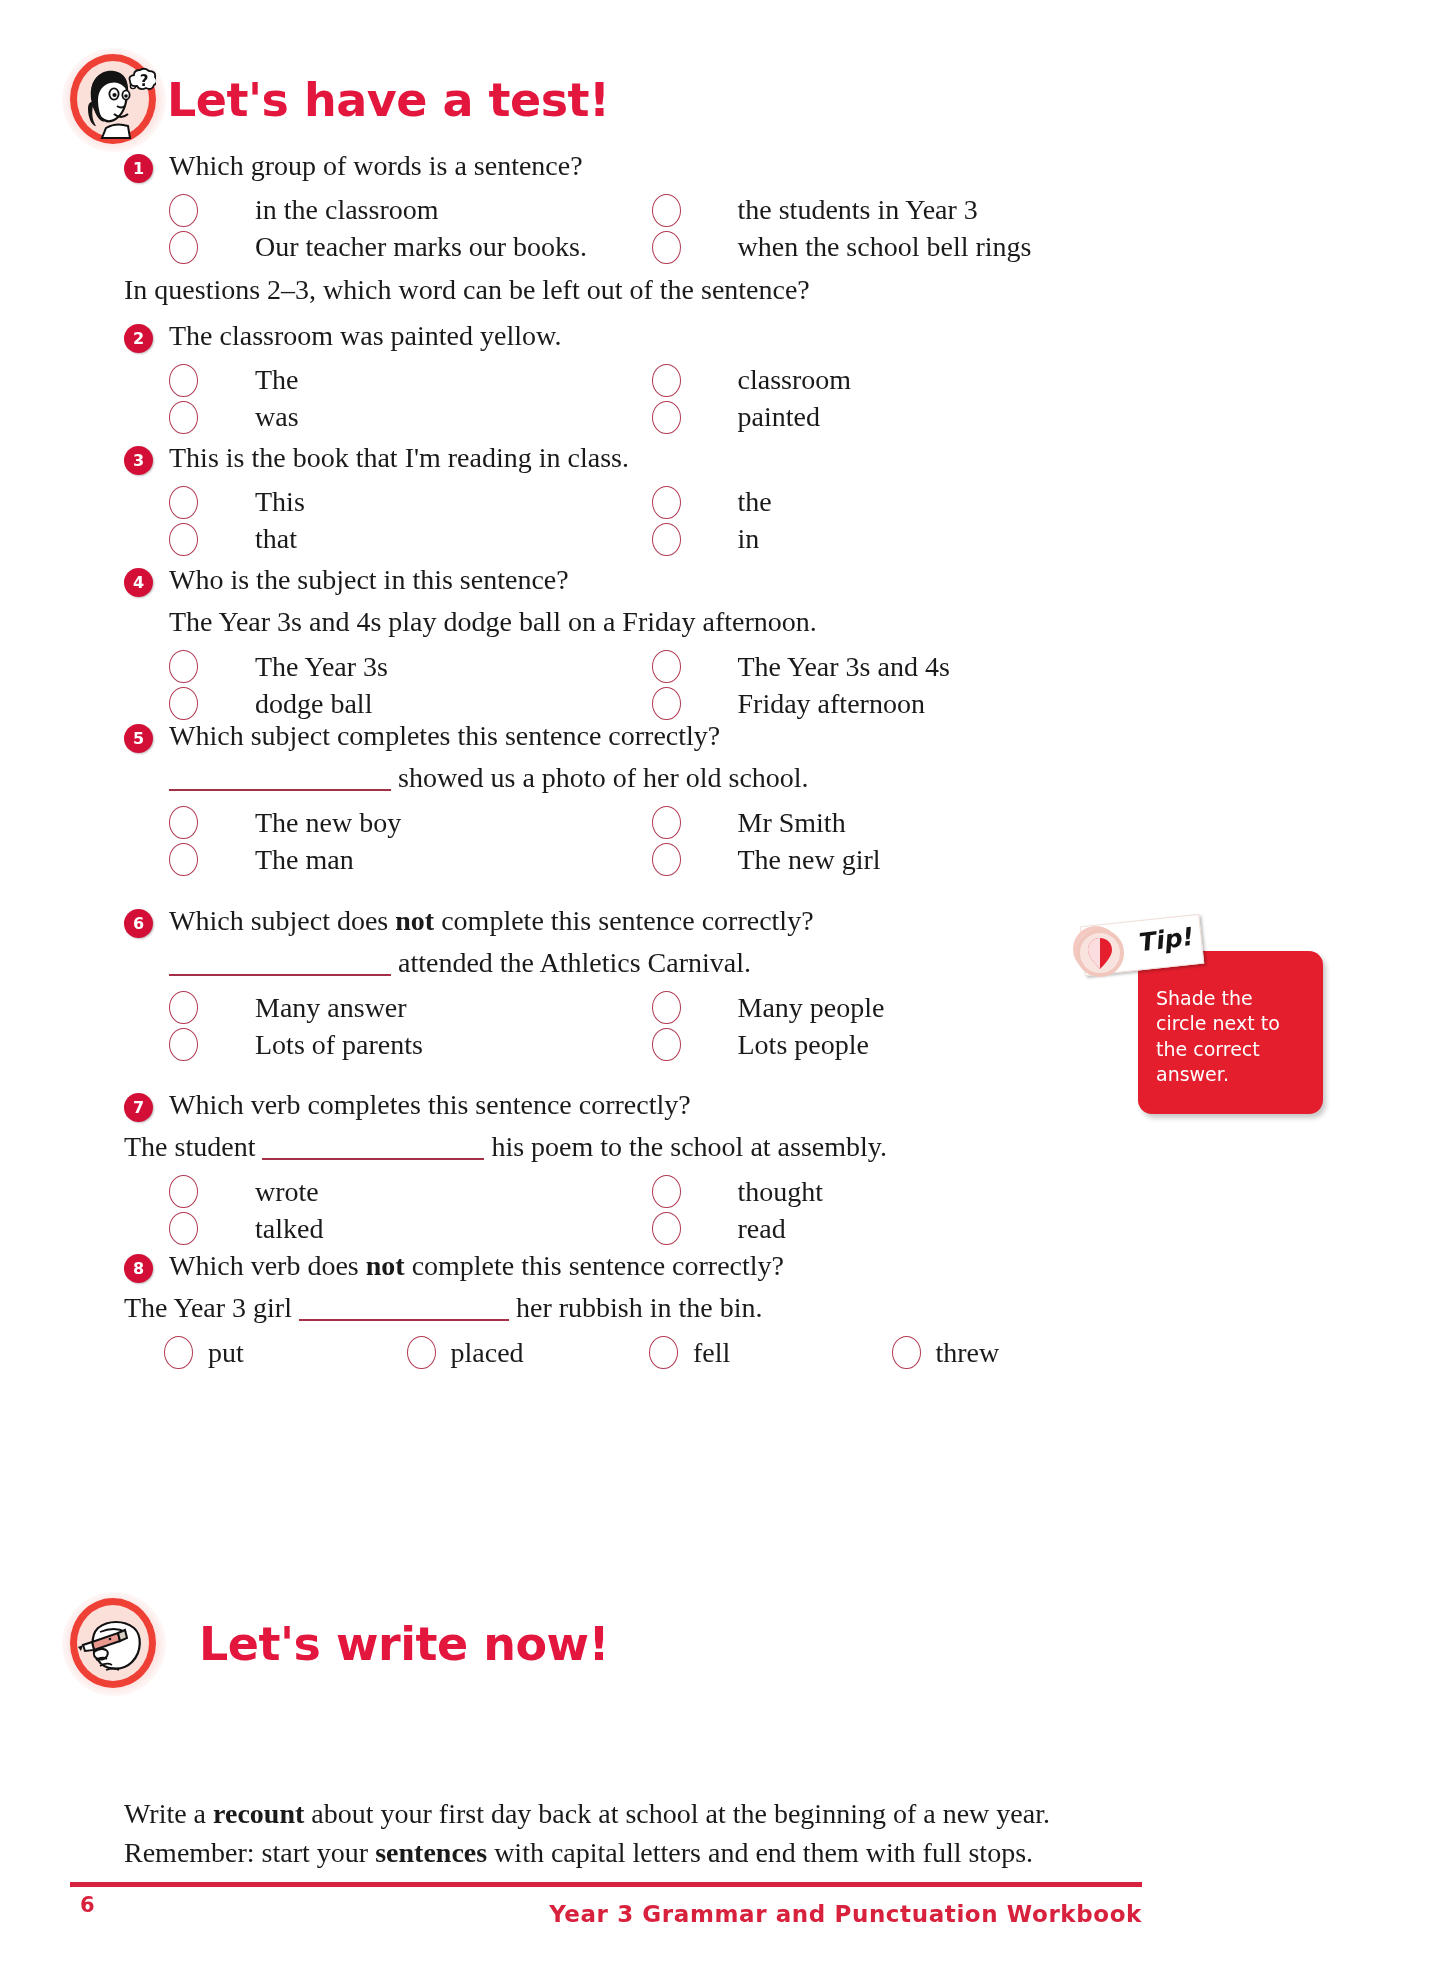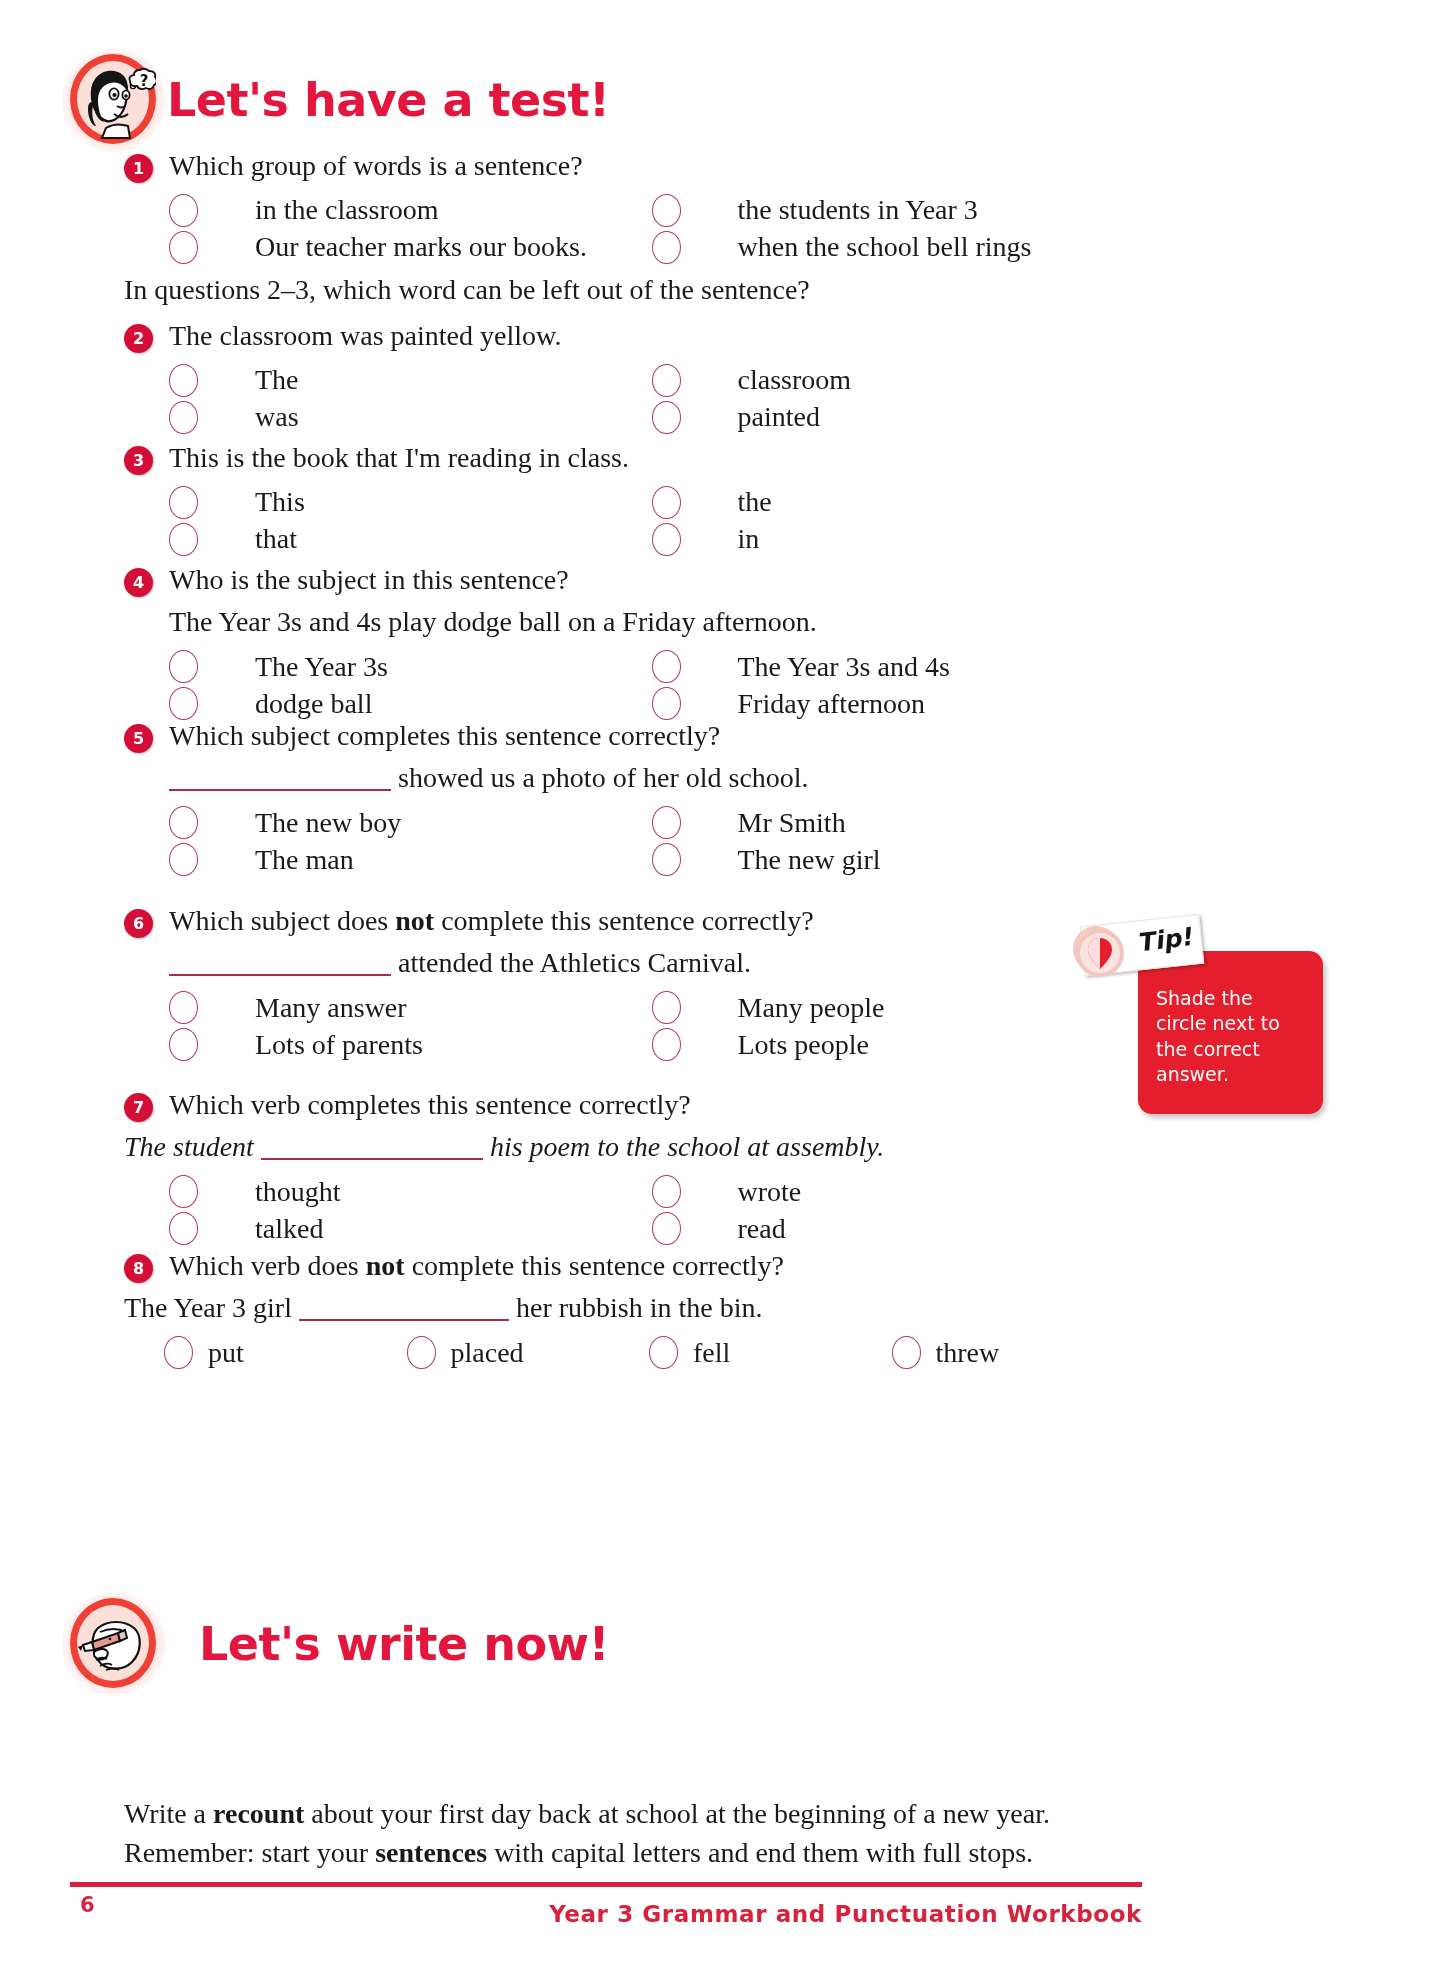--- a/index.html
+++ b/index.html
@@ -429,29 +429,29 @@
           <span class="opt-label">Lots people</span>
         </div>
     </div>
   </div>
 
   <div class="question" style="top:1087px;">
     <div class="q-head">
       <div class="q-num">7</div>
       <div class="q-text">Which verb completes this sentence correctly?</div>
     </div>
-    <div class="q-sub" style="margin-left:0px;font-style:italic;"><span>The student </span><span class="blank" style="width:222px"></span><span> his poem to the school at assembly.</span></div>
-    <div class="options two-col">
+    <div class="q-sub" style="margin-left:0px;"><span>The student </span><span class="blank" style="width:222px"></span><span> his poem to the school at assembly.</span></div>
+    <div class="options two-col">
+      <div class="opt">
+          <span class="bubble"></span>
+          <span class="opt-label">wrote</span>
+        </div>
       <div class="opt">
           <span class="bubble"></span>
           <span class="opt-label">thought</span>
-        </div>
-      <div class="opt">
-          <span class="bubble"></span>
-          <span class="opt-label">wrote</span>
         </div>
       <div class="opt">
           <span class="bubble"></span>
           <span class="opt-label">talked</span>
         </div>
       <div class="opt">
           <span class="bubble"></span>
           <span class="opt-label">read</span>
         </div>
     </div>

